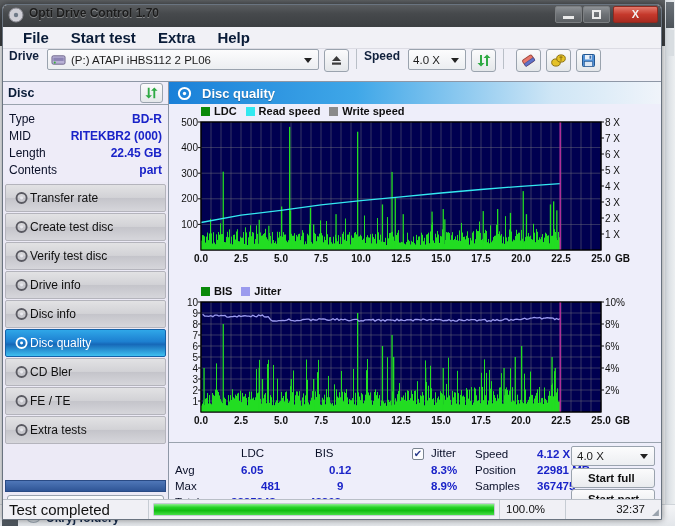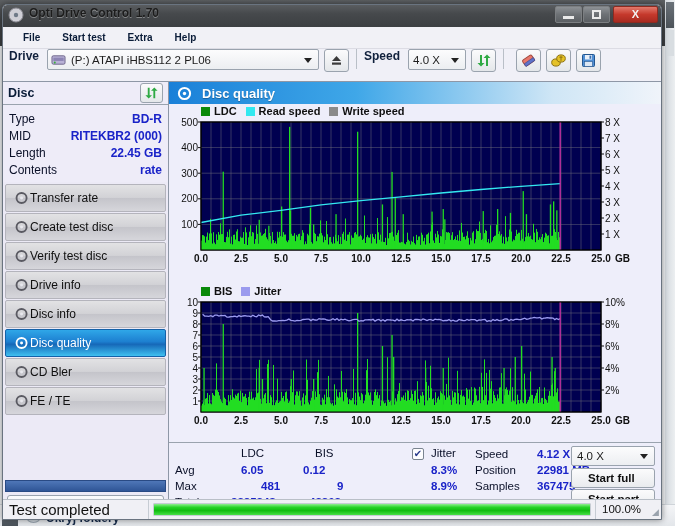--- a/index.html
+++ b/index.html
@@ -96,21 +96,21 @@
   .minbar { width: 11px; height: 3px; background: #eaeaea; margin-top: 6px; }
   .maxbox { width: 9px; height: 9px; border: 2px solid #eaeaea; }
 
   
   #menubar {
     height: 22px; background: #f1f1f6;
     display: flex; align-items: center; padding-left: 9px; gap: 0;
     border-bottom: 1px solid #dcdce4;
   }
   .menu-item {
-    font-size: 10px; font-weight: bold; color: #0a1c38;
+    font-size: 15px; font-weight: bold; color: #0a1c38;
     padding: 2px 11px; cursor: default; white-space: nowrap;
   }
 
   
   #toolbar {
     height: 33px; background: #f0f0f7;
     display: flex; align-items: flex-start; padding: 0 6px;
     border-bottom: 1px solid #8e97a6;
     position: relative;
   }
@@ -422,21 +422,21 @@
         <div class="disc-row">
           <span class="disc-key">MID</span>
           <span class="disc-val">RITEKBR2 (000)</span>
         </div>
         <div class="disc-row">
           <span class="disc-key">Length</span>
           <span class="disc-val">22.45 GB</span>
         </div>
         <div class="disc-row">
           <span class="disc-key">Contents</span>
-          <span class="disc-val">rate</span>
+          <span class="disc-val">part</span>
         </div>
       </div>
 
       <div id="nav-list">
         <div class="nav-item">
           <svg width="15" height="14" viewBox="0 0 16 15">
             <circle cx="7" cy="7.5" r="5.4" fill="none" stroke="#5a5a62" stroke-width="2"></circle>
             <circle cx="7" cy="7.5" r="1.6" fill="#e8e8ee"></circle>
           </svg>
           <span class="nav-label">Transfer rate</span>
@@ -482,20 +482,27 @@
             <circle cx="7" cy="7.5" r="1.6" fill="#e8e8ee"></circle>
           </svg>
           <span class="nav-label">CD Bler</span>
         </div>
         <div class="nav-item">
           <svg width="15" height="14" viewBox="0 0 16 15">
             <circle cx="7" cy="7.5" r="5.4" fill="none" stroke="#5a5a62" stroke-width="2"></circle>
             <circle cx="7" cy="7.5" r="1.6" fill="#e8e8ee"></circle>
           </svg>
           <span class="nav-label">FE / TE</span>
+        </div>
+        <div class="nav-item">
+          <svg width="15" height="14" viewBox="0 0 16 15">
+            <circle cx="7" cy="7.5" r="5.4" fill="none" stroke="#5a5a62" stroke-width="2"></circle>
+            <circle cx="7" cy="7.5" r="1.6" fill="#e8e8ee"></circle>
+          </svg>
+          <span class="nav-label">Extra tests</span>
         </div>
       </div>
 
       <div id="nav-spacer"></div>
       <div id="status-window-btn">
         <span id="status-window-label">Status window &gt; &gt;</span>
       </div>
     </div>
 
     <div id="rightcol">
@@ -1482,21 +1489,21 @@
       <div id="stats">
         <span class="st st-hdr" style="left:72px;top:4px;">LDC</span>
         <span class="st st-hdr" style="left:146px;top:4px;">BIS</span>
         <div id="jitter-check">
           <span id="jitter-check-mark">✔</span>
         </div>
         <span class="st st-hdr" style="left:262px;top:4px;">Jitter</span>
 
         <span class="st st-key" style="left:6px;top:21px;">Avg</span>
         <span class="st st-val" style="left:72px;top:21px;">6.05</span>
-        <span class="st st-val" style="left:134px;top:21px;">0.12</span>
+        <span class="st st-val" style="left:160px;top:21px;">0.12</span>
         <span class="st st-val" style="left:262px;top:21px;">8.3%</span>
 
         <span class="st st-key" style="left:6px;top:37px;">Max</span>
         <span class="st st-val" style="left:92px;top:37px;">481</span>
         <span class="st st-val" style="left:168px;top:37px;">9</span>
         <span class="st st-val" style="left:262px;top:37px;">8.9%</span>
 
         <span class="st st-key" style="left:6px;top:53px;">Total</span>
         <span class="st st-val" style="left:62px;top:53px;">2225248</span>
         <span class="st st-val" style="left:140px;top:53px;">43303</span>
@@ -1523,15 +1530,16 @@
   </div>
 
   <div id="appstatus">
     <div id="status-text">Test completed</div>
     <div id="progress-cell">
       <div id="progress-track">
         <div id="progress-fill"></div>
       </div>
     </div>
     <div id="percent-cell">100.0%</div>
+    <div id="time-cell">32:37</div>
     <div id="grip">◢</div>
   </div>
 </div>
 
 </body></html>

